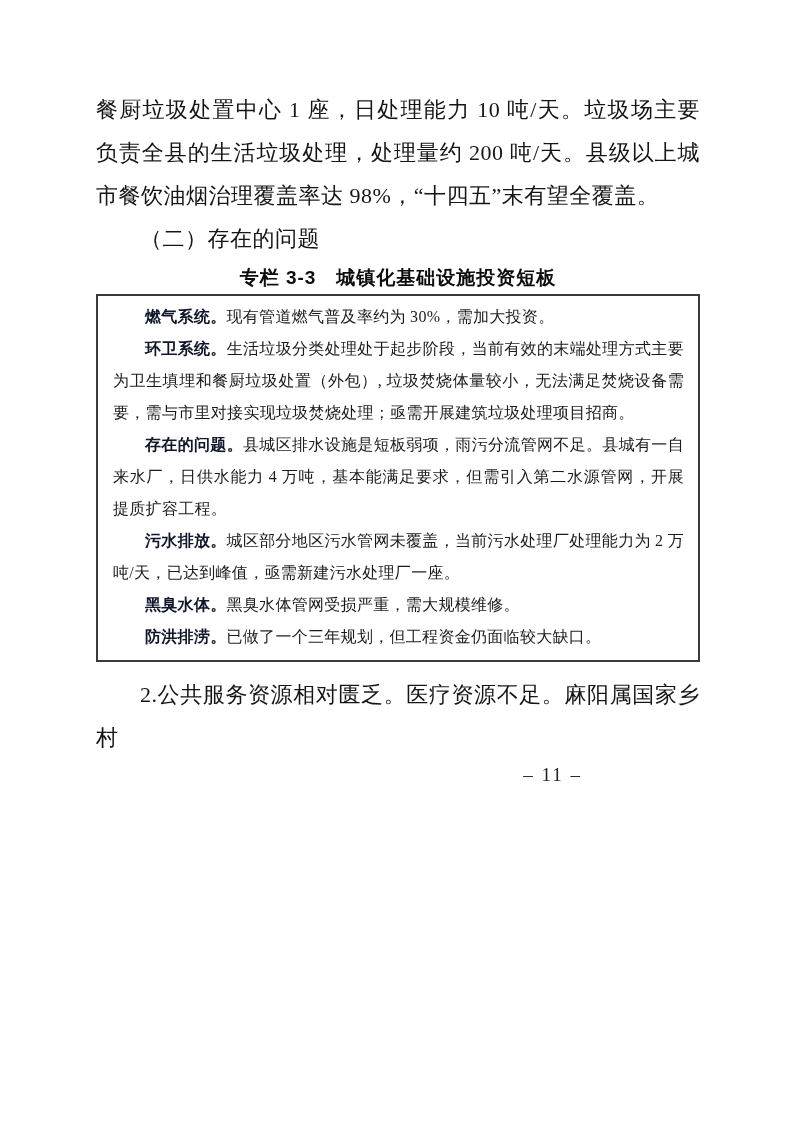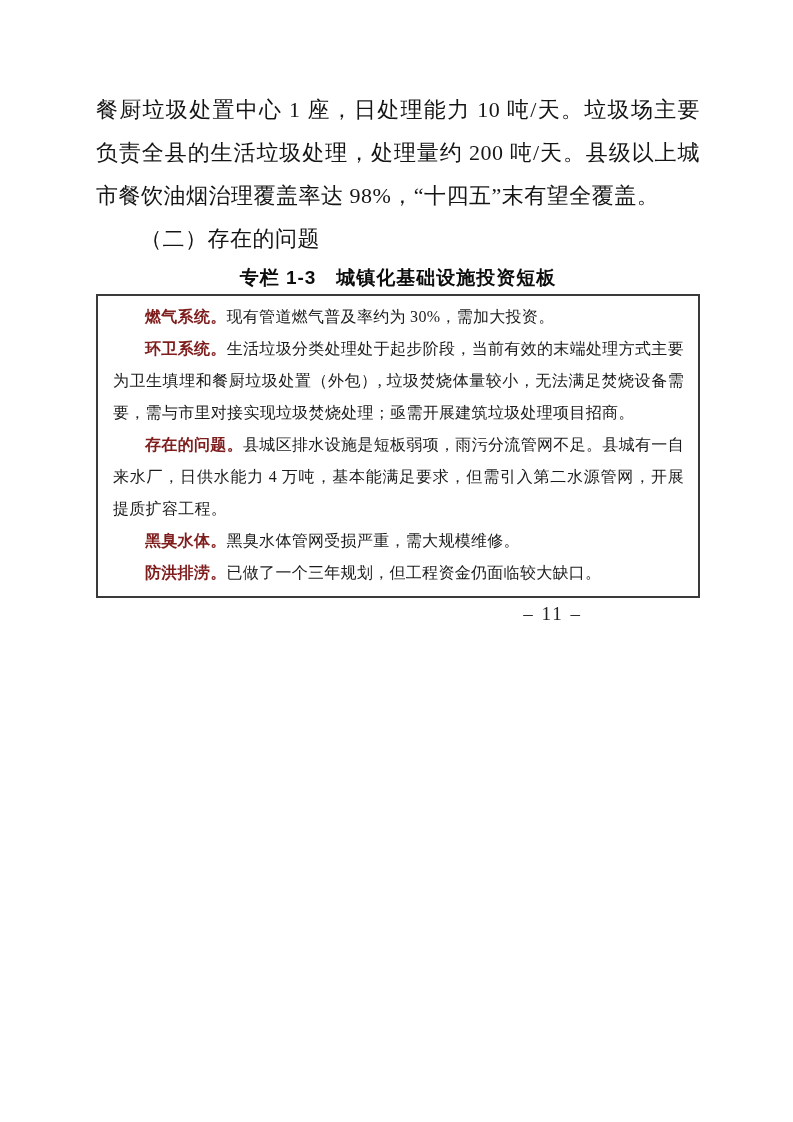--- a/index.html
+++ b/index.html
@@ -52,21 +52,21 @@
     text-indent: 2em;
     font-size: 16px;
     line-height: 32px;
     letter-spacing: 0.3px;
     text-align: justify;
     color: #1a1a1a;
   }
   .panel-label {
     font-family: Liberation Serif, serif;
     font-weight: 700;
-    color: #7f1d1d;
+    color: #0f172a;
   }
   .after-panel { margin-top: 11px; }
   .page-number {
     margin-top: 5px;
     text-align: right;
     padding-right: 118px;
     font-size: 19px;
     letter-spacing: 2px;
     color: #222;
   }
@@ -74,26 +74,28 @@
 </head>
 <body>
 
 <div class="page">
 
   <p class="body-text">餐厨垃圾处置中心 1 座，日处理能力 10 吨/天。垃圾场主要负责全县的生活垃圾处理，处理量约 200 吨/天。县级以上城市餐饮油烟治理覆盖率达 98%，“十四五”末有望全覆盖。</p>
 
   <p class="body-text indent">（二）存在的问题</p>
 
 
-  <div class="panel-title">专栏 1-3　城镇化基础设施投资短板</div>
+  <div class="panel-title">专栏 3-3　城镇化基础设施投资短板</div>
 
   <div class="panel">
     <p class="panel-item"><span class="panel-label">燃气系统。</span><span>现有管道燃气普及率约为 30%，需加大投资。</span></p>
     <p class="panel-item"><span class="panel-label">环卫系统。</span><span>生活垃圾分类处理处于起步阶段，当前有效的末端处理方式主要为卫生填埋和餐厨垃圾处置（外包）, 垃圾焚烧体量较小，无法满足焚烧设备需要，需与市里对接实现垃圾焚烧处理；亟需开展建筑垃圾处理项目招商。</span></p>
     <p class="panel-item"><span class="panel-label">存在的问题。</span><span>县城区排水设施是短板弱项，雨污分流管网不足。县城有一自来水厂，日供水能力 4 万吨，基本能满足要求，但需引入第二水源管网，开展提质扩容工程。</span></p>
+    <p class="panel-item"><span class="panel-label">污水排放。</span><span>城区部分地区污水管网未覆盖，当前污水处理厂处理能力为 2 万吨/天，已达到峰值，亟需新建污水处理厂一座。</span></p>
     <p class="panel-item"><span class="panel-label">黑臭水体。</span><span>黑臭水体管网受损严重，需大规模维修。</span></p>
     <p class="panel-item"><span class="panel-label">防洪排涝。</span><span>已做了一个三年规划，但工程资金仍面临较大缺口。</span></p>
   </div>
 
+  <p class="body-text indent after-panel">2.公共服务资源相对匮乏。医疗资源不足。麻阳属国家乡村</p>
 
   <div class="page-number">– 11 –</div>
 
 </div>
 
 </body></html>

